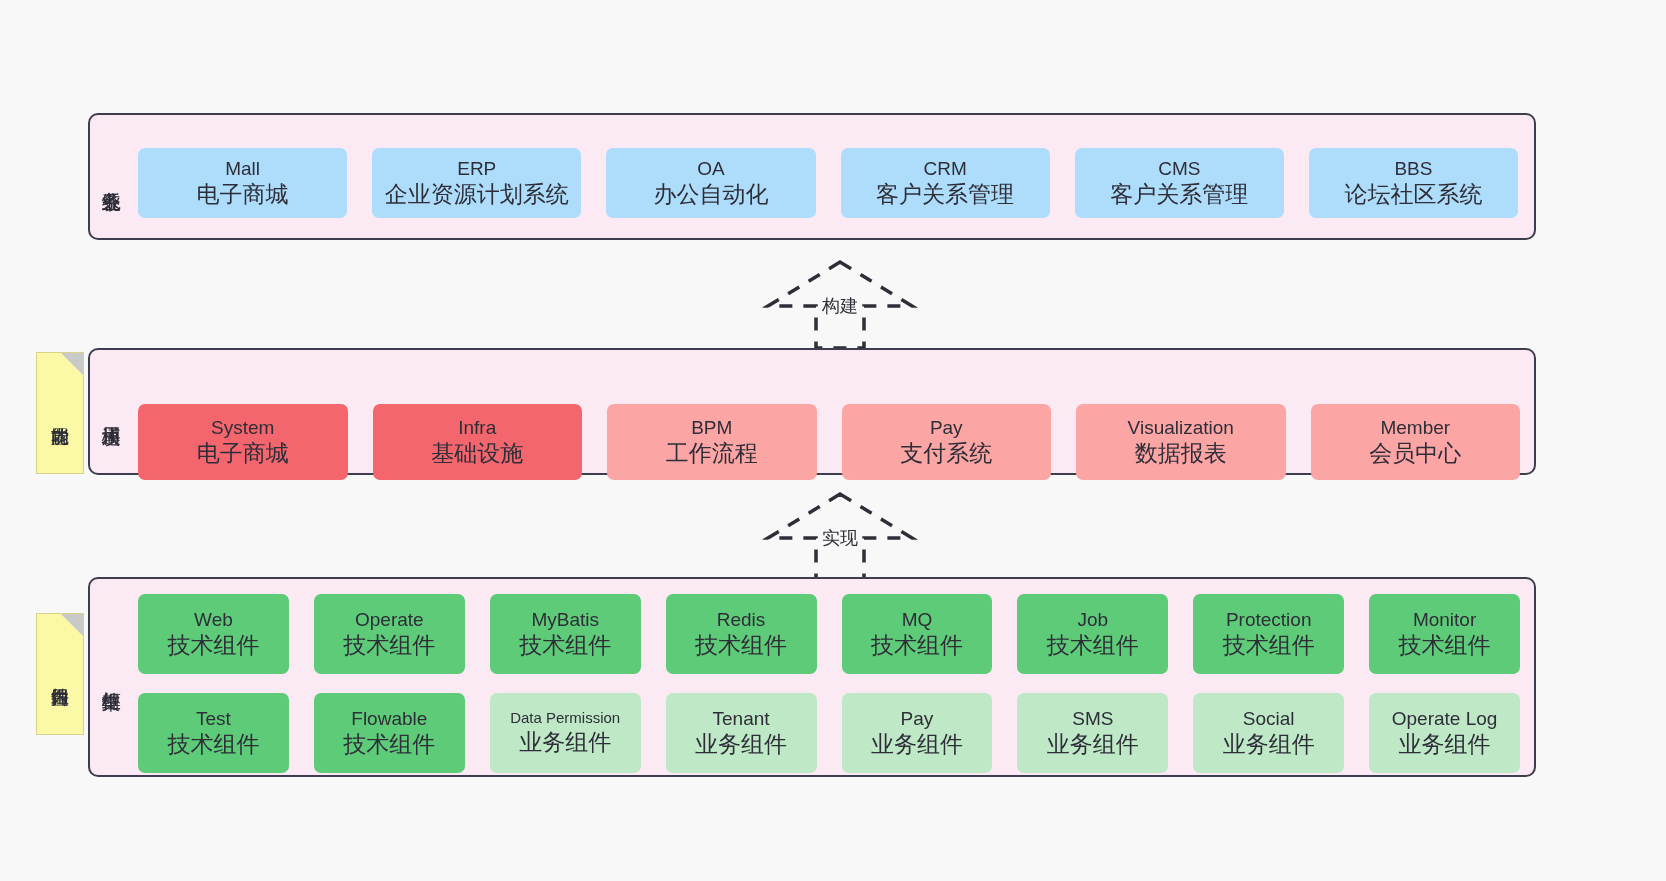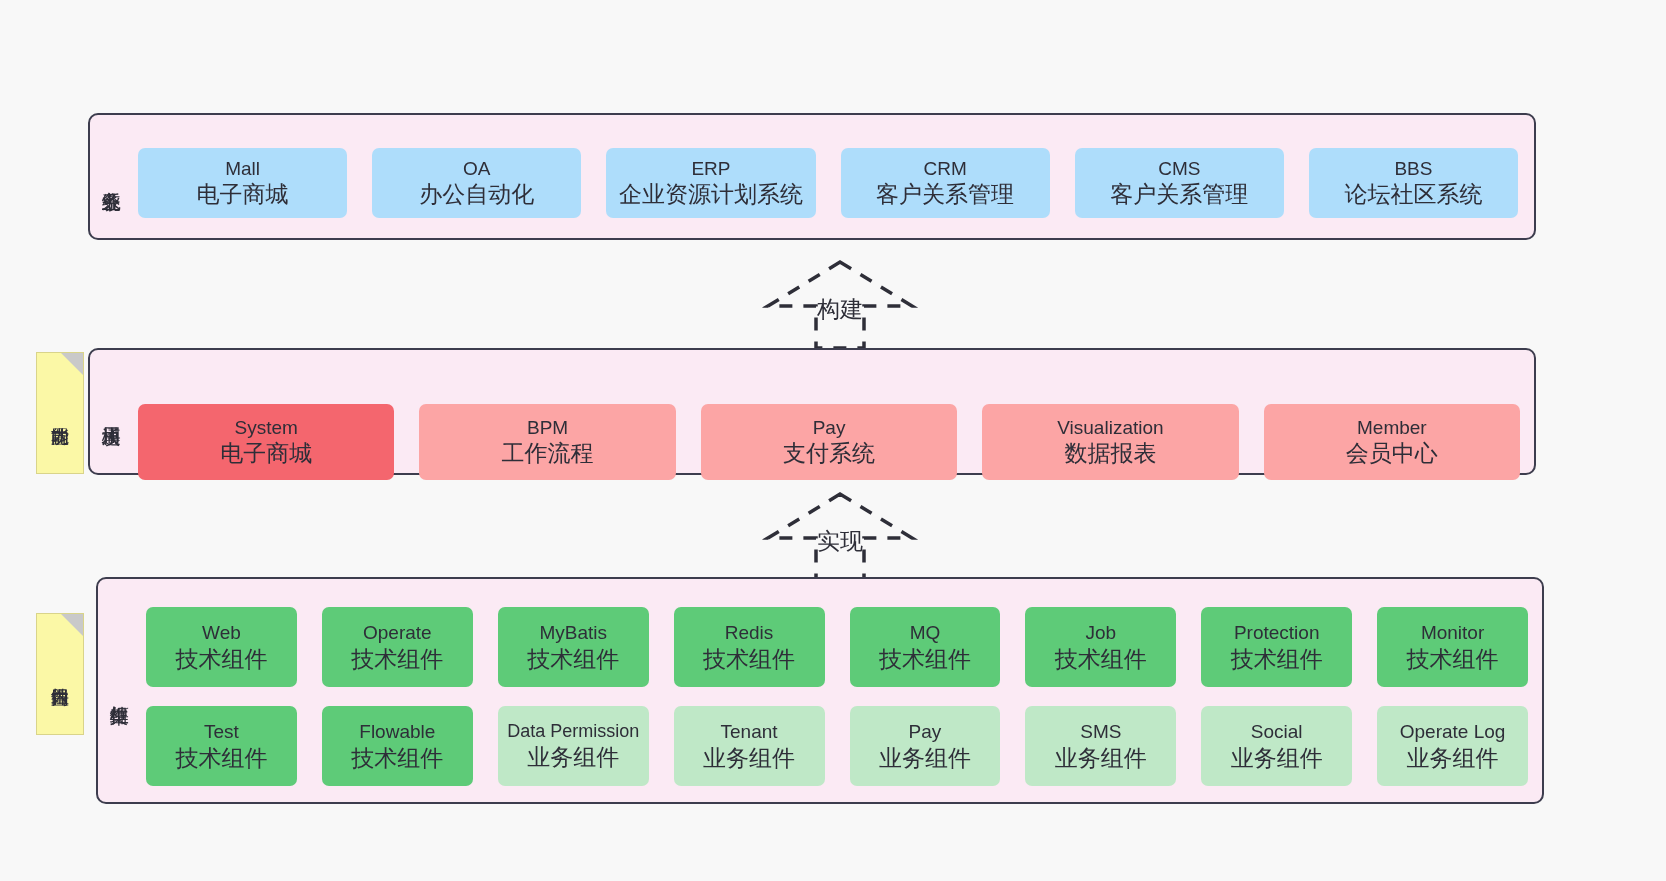--- a/index.html
+++ b/index.html
@@ -76,39 +76,39 @@
     color: #2e2e38;
     user-select: none;
   }
   .card .en {
     font-size: 19px;
   }
   .card .cn {
     font-size: 23px;
   }
   .card.multiline .en {
-    font-size: 18px;
+    font-size: 15px;
   }
 
   
   .c-blue       { background: #aeddfb; }
   .c-red        { background: #f4666e; }
   .c-pink       { background: #fca5a5; }
   .c-green      { background: #5ecb78; }
   .c-greenlight { background: #bfe8c7; }
 
   
   #layer-business { left: 88px;  top: 113px; width: 1448px; height: 127px; }
   #layer-business .layer-body { padding-right: 16px; }
   #layer-business .card { height: 70px; }
 
   #layer-common   { left: 88px;  top: 348px; width: 1448px; height: 127px; }
   #layer-common .card { height: 76px; margin-top: 48px; }
 
-  #layer-framework{ left: 88px;  top: 577px; width: 1448px; height: 227px; margin-left: 8px; }
+  #layer-framework{ left: 88px;  top: 577px; width: 1448px; height: 200px; }
   #layer-framework .card { height: 80px; }
   #layer-framework .layer-title { font-size: 19px; }
 
   
   .sticky {
     position: absolute;
     width: 48px;
     background: #fbf8a6;
     border: 1px solid #d9d48a;
     box-sizing: border-box;
@@ -146,47 +146,47 @@
     width: 160px;
     height: 92px;
     overflow: visible;
   }
   .gen-arrow .gen-label {
     position: absolute;
     left: 0;
     top: 36px;
     width: 160px;
     text-align: center;
-    font-size: 23px;
+    font-size: 18px;
     color: #2e2e38;
     user-select: none;
   }
   #arrow-build   { left: 760px; top: 258px; }
   #arrow-implement { left: 760px; top: 490px; }
 </style>
 </head>
 <body>
 
 <div id="canvas">
 
   <div class="layer" id="layer-business">
     <div class="layer-title">业务系统</div>
     <div class="layer-body">
       <div class="row">
         <div class="card c-blue">
           <div class="en">Mall</div>
           <div class="cn">电子商城</div>
         </div>
         <div class="card c-blue">
+          <div class="en">ERP</div>
+          <div class="cn">企业资源计划系统</div>
+        </div>
+        <div class="card c-blue">
           <div class="en">OA</div>
           <div class="cn">办公自动化</div>
-        </div>
-        <div class="card c-blue">
-          <div class="en">ERP</div>
-          <div class="cn">企业资源计划系统</div>
         </div>
         <div class="card c-blue">
           <div class="en">CRM</div>
           <div class="cn">客户关系管理</div>
         </div>
         <div class="card c-blue">
           <div class="en">CMS</div>
           <div class="cn">客户关系管理</div>
         </div>
         <div class="card c-blue">
@@ -206,20 +206,24 @@
 
   <div class="sticky" id="sticky-common">内置功能</div>
   <div class="layer" id="layer-common">
     <div class="layer-title">通用模块</div>
     <div class="layer-body">
       <div class="row">
         <div class="card c-red">
           <div class="en">System</div>
           <div class="cn">电子商城</div>
         </div>
+        <div class="card c-red">
+          <div class="en">Infra</div>
+          <div class="cn">基础设施</div>
+        </div>
         <div class="card c-pink">
           <div class="en">BPM</div>
           <div class="cn">工作流程</div>
         </div>
         <div class="card c-pink">
           <div class="en">Pay</div>
           <div class="cn">支付系统</div>
         </div>
         <div class="card c-pink">
           <div class="en">Visualization</div>

